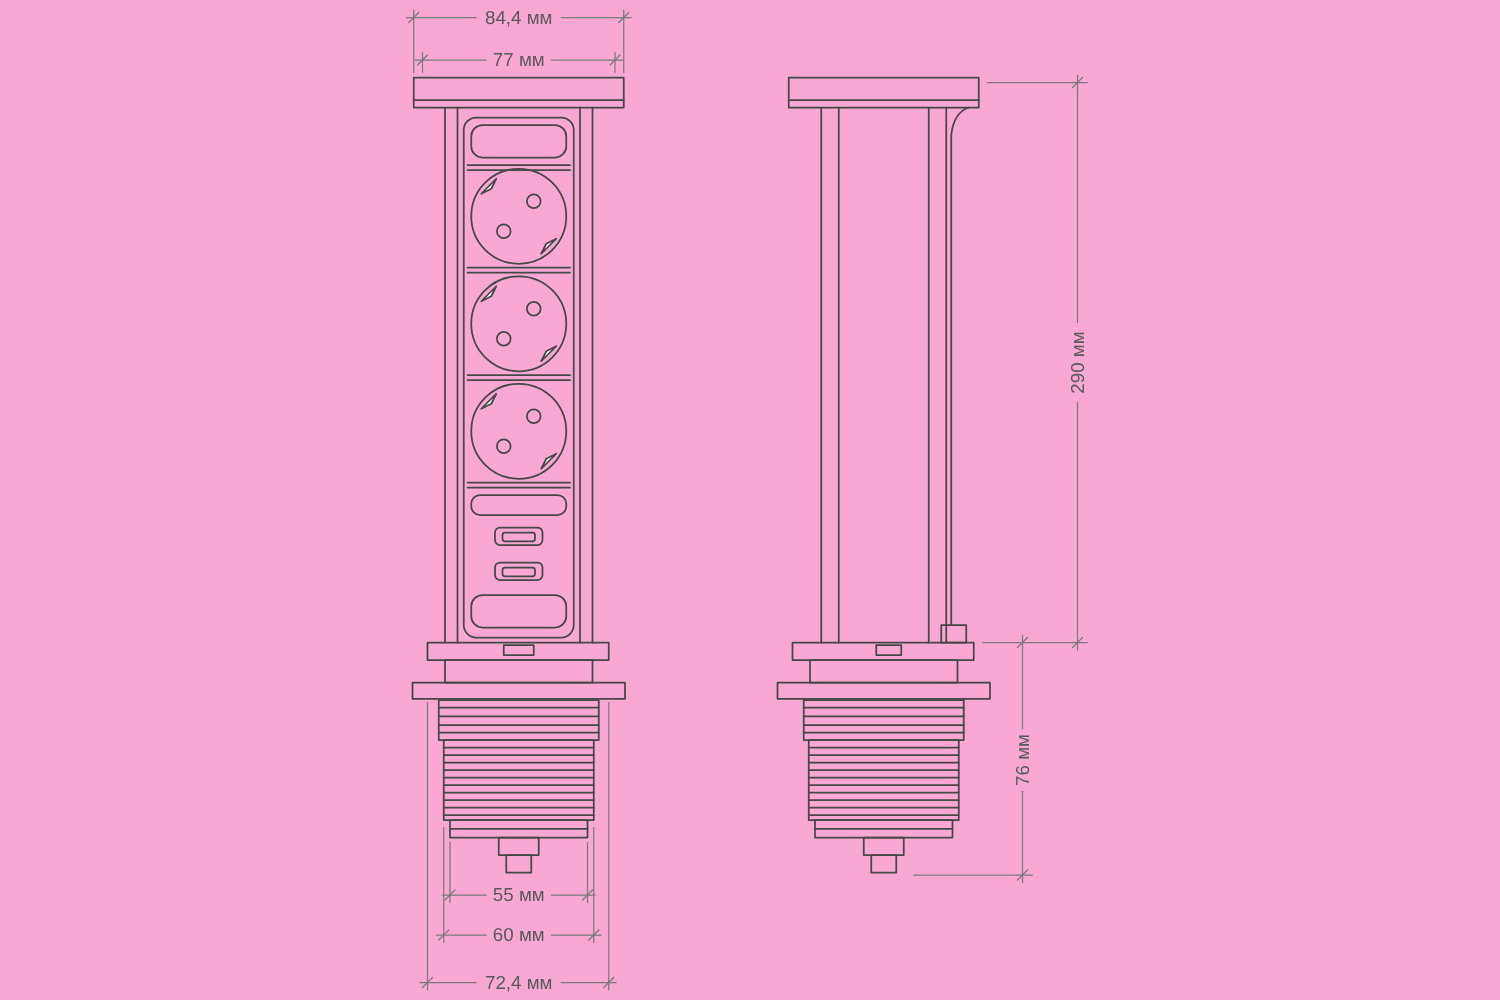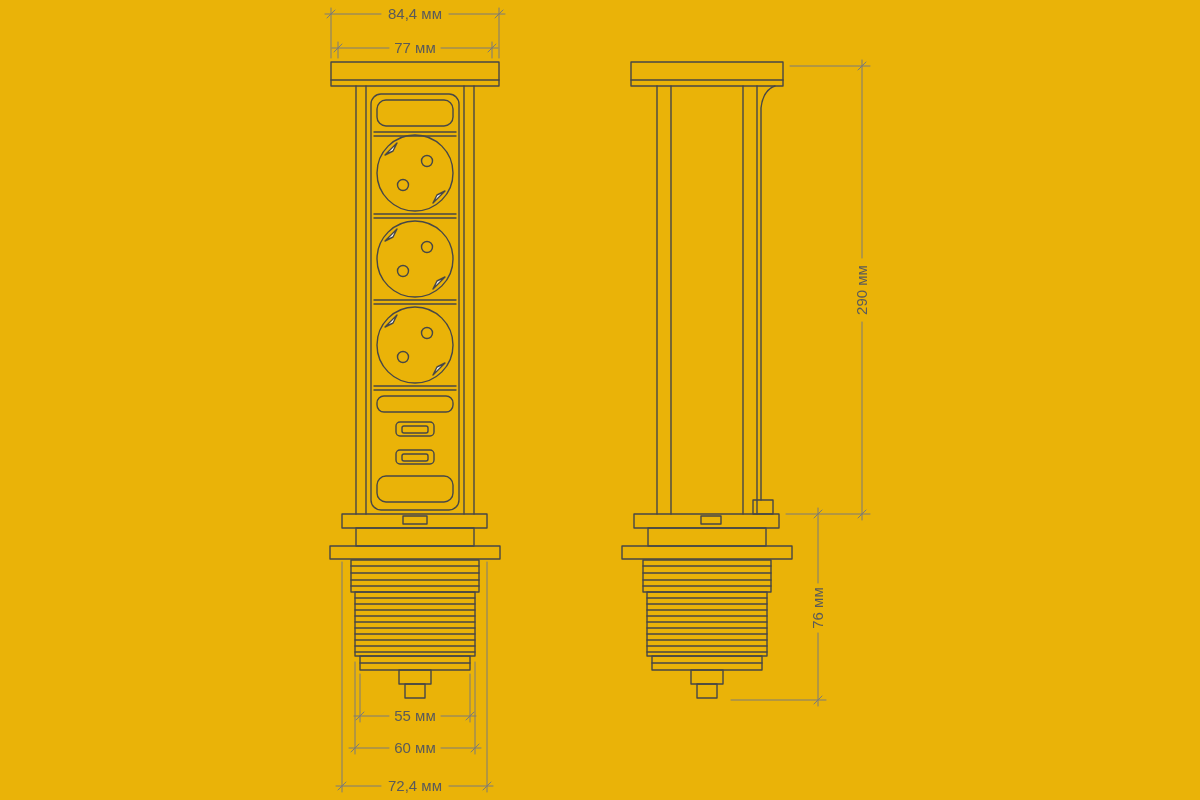--- a/index.html
+++ b/index.html
@@ -1,16 +1,16 @@
 <!DOCTYPE html>
 <html><head>
 <meta charset="utf-8">
 <style>
   html,body{margin:0;padding:0;background:#ffffff;}
-  .stage{width:1200px;height:800px;background:#eab308;position:relative;font-family:"Liberation Sans",sans-serif;}
+  .stage{width:1200px;height:800px;background:#f9a8d4;position:relative;font-family:"Liberation Sans",sans-serif;}
   .ln{stroke:#474747;stroke-width:1.4;fill:none;stroke-linejoin:round;stroke-linecap:round;}
   .lnw{stroke:#474747;stroke-width:1.4;fill:#ffffff;stroke-linejoin:round;}
   .dim{stroke:#7a7a7a;stroke-width:1;fill:none;stroke-linecap:round;}
   .dim-text{font-family:"Liberation Sans",sans-serif;font-size:15px;fill:#5a5a5a;}
 </style>
 </head>
 <body>
 
 <div class="stage">
 <svg width="1200" height="800" viewBox="0 0 1200 800">

